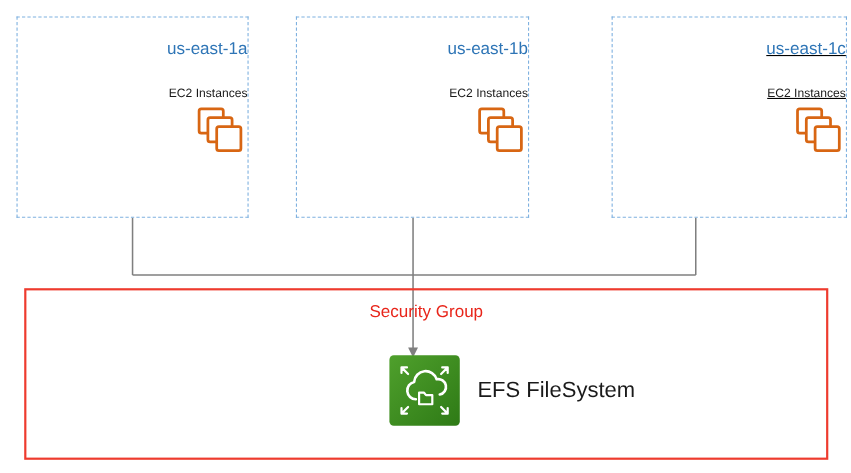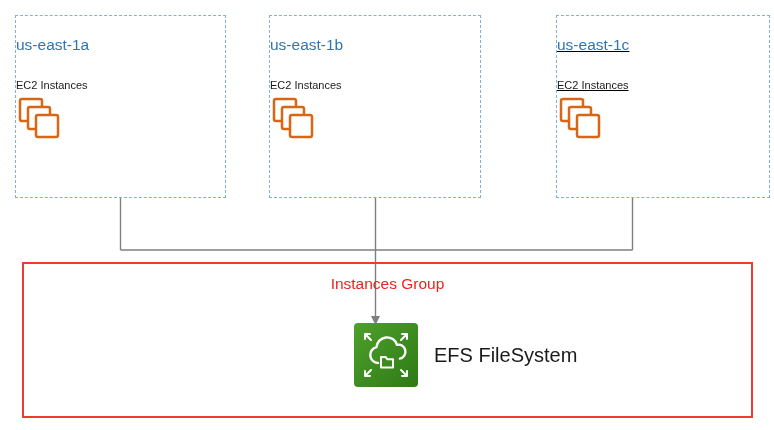--- a/index.html
+++ b/index.html
@@ -14,21 +14,21 @@
 
   
   .zone {
     position: absolute;
     top: 15px;
     height: 183px;
     border: 1.5px dashed var(--zone-border, #7fb1e0);
     box-sizing: border-box;
     display: flex;
     flex-direction: column;
-    align-items: flex-start;
+    align-items: flex-end;
     background: #ffffff;
   }
   .zone-1 { left: 15px;  width: 211px; }
   .zone-2 { left: 269px; width: 212px; }
   .zone-3 { left: 556px; width: 214px; text-decoration: underline; }
 
   .zone-title {
     margin-top: 20px;
     font-size: 15.5px;
     color: var(--zone-title, #2e75b6);
@@ -146,21 +146,21 @@
     <div class="zone-title">us-east-1c</div>
     <div class="ec2-label">EC2 Instances</div>
     <svg class="ec2-icon" width="48" height="46" viewBox="0 0 48 46">
       <rect x="4" y="2" width="22" height="22" rx="2"></rect>
       <rect x="12" y="10" width="22" height="22" rx="2"></rect>
       <rect x="20" y="18" width="22" height="22" rx="2"></rect>
     </svg>
   </div>
 
   <div class="sg-box"></div>
-  <div class="sg-label">Instances Group</div>
+  <div class="sg-label">Security Group</div>
 
   <div class="efs-row">
     <div class="efs-badge">
       <svg width="64" height="64" viewBox="0 0 64 64">
 
         <path d="M24 40 a8 8 0 0 1 -1.5 -15.8 a10.5 10.5 0 0 1 20.5 -2.4 a7 7 0 0 1 2.8 13.8" stroke-width="2.4"></path>
 
         <path d="M27 34 h4.5 l1.8 2.2 H39 v8.3 H27 Z" stroke-width="2"></path>
 
         <path d="M17 17 L11 11 M11 16 V11 H16" stroke-width="2"></path>

